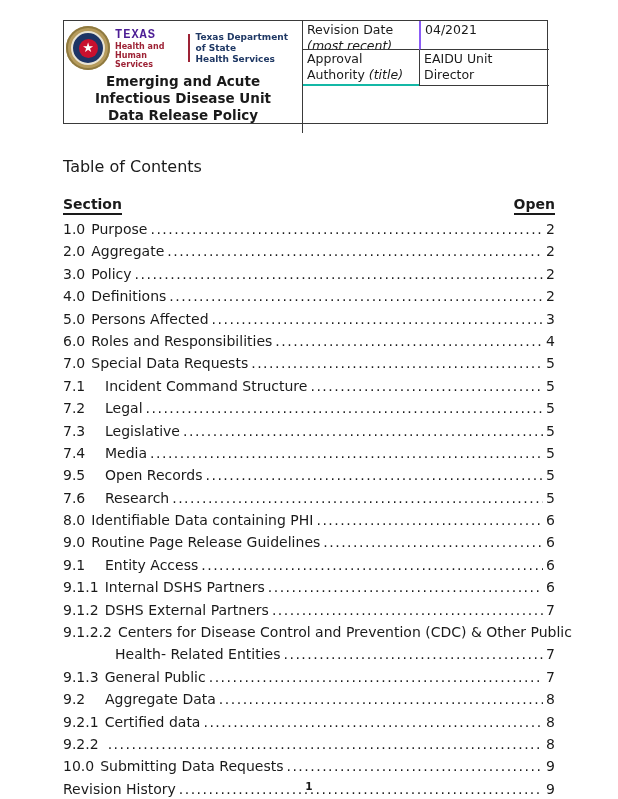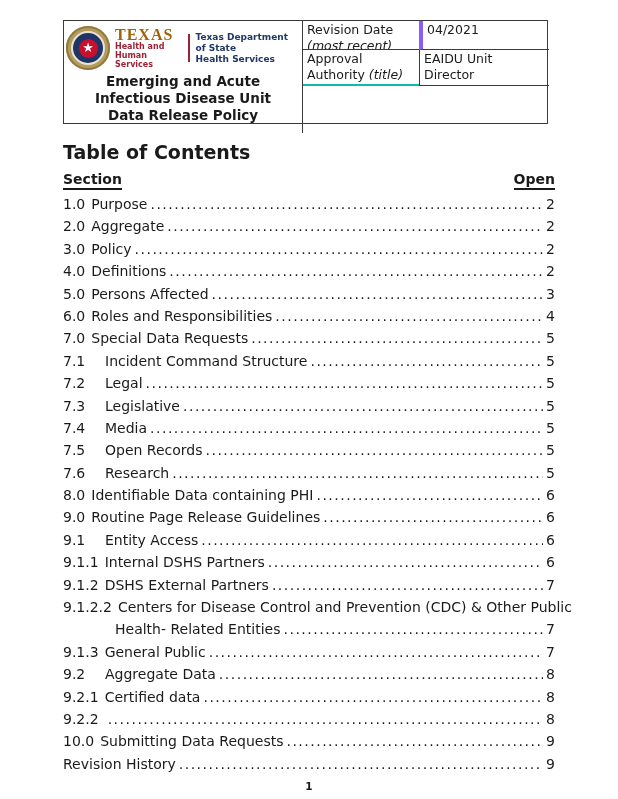--- a/index.html
+++ b/index.html
@@ -23,21 +23,21 @@
     border: 1px solid #3a3a3a;
     font-size: 12.5px; line-height: 15.5px;
   }
   .hcell { padding: 1px 4px; overflow: hidden; }
   .logo-cell {
     grid-column: 1; grid-row: 1 / 4;
     border-right: 1px solid #3a3a3a;
     padding: 4px 2px 0 2px;
   }
   .r1c2 { grid-column: 2; grid-row: 1; border-bottom: 1px solid #3a3a3a; }
-  .r1c3 { grid-column: 3; grid-row: 1; border-bottom: 1px solid #3a3a3a; border-left: 4px solid #8b5cf6; }
+  .r1c3 { grid-column: 3; grid-row: 1; border-bottom: 1px solid #3a3a3a; border-left: 2px solid #8b5cf6; }
   .r2c2 { grid-column: 2; grid-row: 2; border-bottom: 2px solid #14b8a6; }
   .r2c3 { grid-column: 3; grid-row: 2; border-bottom: 1px solid #3a3a3a; border-left: 1px solid #3a3a3a; }
   .r3   { grid-column: 2 / 4; grid-row: 3; margin-top: 45px; }
   .italic { font-style: italic; }
 
   
   .logo-row { display: flex; align-items: center; justify-content: center; margin-top: 1px; }
   .seal {
     width: 44px; height: 44px; border-radius: 50%;
     background: #b69b5c;
@@ -52,33 +52,33 @@
     display: flex; align-items: center; justify-content: center;
   }
   .seal-red {
     width: 19px; height: 19px; border-radius: 50%;
     background: #c8102e;
     display: flex; align-items: center; justify-content: center;
   }
   .seal-star { color: #ffffff; font-size: 13px; line-height: 13px; margin-top: -1px; }
   .hhs-block { margin-left: 5px; }
   .texas-word {
-    font-family: Liberation Serif, serif;
-    font-weight: bold; color: #a16207;
-    font-size: 16px; line-height: 14px; letter-spacing: 1px;
+    font-family: Liberation Mono, monospace;
+    font-weight: bold; color: #4c1d95;
+    font-size: 12px; line-height: 14px; letter-spacing: 1px;
   }
   .hhs-sub { font-size: 8px; line-height: 9px; font-weight: bold; color: #9d2235; }
   .logo-divider { width: 2px; height: 28px; background: #9d2235; margin: 0 6px 0 8px; flex: 0 0 auto; }
   .dshs-block { font-size: 9px; line-height: 11px; font-weight: bold; color: #1f3864; }
 
   .doc-title { text-align: center; font-weight: bold; font-size: 13.5px; line-height: 17px; margin-top: 3px; }
 
   
-  .toc-title { font-size: 19px; font-weight: bold; margin-top: 17px; line-height: 22px; }
-  .toc-head { display: flex; justify-content: space-between; font-size: 14px; font-weight: bold; margin-top: 7px; line-height: 18px; }
+  .toc-title { font-size: 16px; font-weight: normal; margin-top: 32px; line-height: 22px; }
+  .toc-head { display: flex; justify-content: space-between; font-size: 14px; font-weight: bold; margin-top: 17px; line-height: 18px; }
   .toc-head span { border-bottom: 2px solid #1a1a1a; }
   .toc-list { font-size: 14px; margin-top: 3px; }
   .toc-row { display: flex; align-items: baseline; height: 22.4px; line-height: 22.4px; white-space: nowrap; }
   .toc-num { flex: 0 0 auto; }
   .toc-num.gap { min-width: 42px; }
   .toc-num.plain { margin-right: 6px; }
   .toc-label { flex: 0 0 auto; }
   .toc-leader { flex: 1 1 auto; overflow: hidden; white-space: nowrap; letter-spacing: 1.5px; margin: 0 2px 0 3px; }
   .toc-page { flex: 0 0 auto; min-width: 10px; text-align: right; }
   .toc-row.cont { padding-left: 52px; }
@@ -203,21 +203,21 @@
         <span class="toc-leader">............................................................................................................................................................................................................................</span>
         <span class="toc-page">5</span>
       </div>
       <div class="toc-row">
         <span class="toc-num gap">7.4</span>
         <span class="toc-label">Media</span>
         <span class="toc-leader">............................................................................................................................................................................................................................</span>
         <span class="toc-page">5</span>
       </div>
       <div class="toc-row">
-        <span class="toc-num gap">7.5</span>
+        <span class="toc-num gap">9.5</span>
         <span class="toc-label">Open Records</span>
         <span class="toc-leader">............................................................................................................................................................................................................................</span>
         <span class="toc-page">5</span>
       </div>
       <div class="toc-row">
         <span class="toc-num gap">7.6</span>
         <span class="toc-label">Research</span>
         <span class="toc-leader">............................................................................................................................................................................................................................</span>
         <span class="toc-page">5</span>
       </div>

